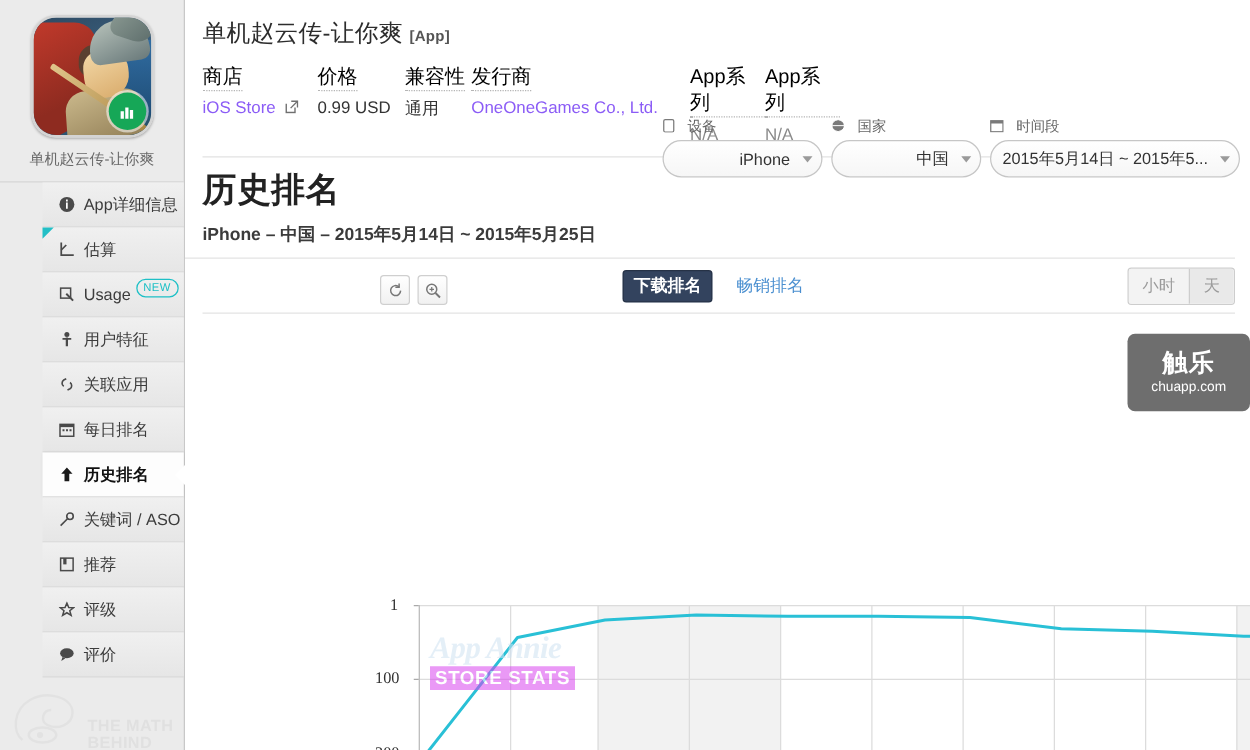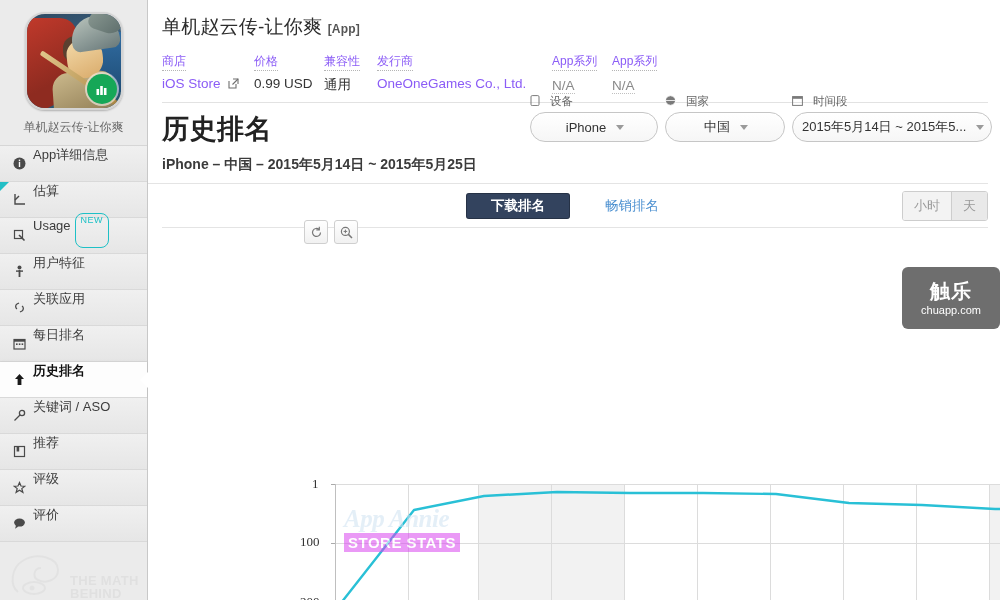--- a/index.html
+++ b/index.html
@@ -97,26 +97,27 @@
   .app-name-side {
     margin-top: 9px;
     font-size: 12px; color: #6a6a6a;
     text-align: center; width: 146px;
     white-space: nowrap; overflow: hidden;
   }
   .nav { margin-top: 9px; border-top: 1px solid #d6d6d6; }
   .nav-item {
     position: relative;
     height: 36px;
-    display: flex; 
+    display: flex; align-items: center;
     padding-left: 11px;
     border-bottom: 1px solid #d9d9d9;
     font-size: 13px; color: #3c3c3c;
     cursor: pointer;
     background: linear-gradient(180deg,#f0f0f0,#e6e6e6);
+    margin-left: 34px;
   }
   .nav-item .nav-ico {
     width: 16px; margin-right: 6px;
     display: inline-flex; align-items: center; justify-content: center;
     color: #555; font-size: 12px; line-height: 1;
   }
   .nav-item.active {
     background: #fdfdfd;
     color: #111; font-weight: 600;
     border-bottom: 1px solid #d9d9d9;
@@ -166,21 +167,21 @@
     letter-spacing: .2px;
   }
   .app-title .suffix { font-size: 12px; font-weight: 700; color: #555; }
 
   .meta-row {
     display: flex; margin-top: 11px; padding-bottom: 8px;
     border-bottom: 1px solid #e2e2e2; margin-right: 12px;
   }
   .meta-col { margin-right: 0; }
   .meta-col .mlabel {
-    font-size: 12px; color: #8b5cf6; margin-bottom: 5px;
+    font-size: 16px; color: #000000; margin-bottom: 5px;
     border-bottom: 1px dotted #b5b5b5; display: inline-block;
   }
   .meta-col .mval { font-size: 13.5px; color: #333; white-space: nowrap; }
   .meta-col .mval.link { color: #8b5cf6; }
   .meta-col .mval.na {
     color: #8a8a8a; border-bottom: 1px dotted #c0c0c0; display: inline-block;
   }
   .ext-ico { display:inline-block; vertical-align: -1px; margin-left: 4px; }
 
   .section-title {
@@ -198,21 +199,21 @@
     position: absolute; right: 8px; top: 94px;
     display: flex; gap: 7px; align-items: flex-end;
   }
   .filter .flabel {
     font-size: 11.5px; color: #666; margin-bottom: 3px;
     display: flex; align-items: center; gap: 10px;
   }
   .select {
     height: 30px; border: 1px solid #c6c6c6; border-radius: 15px;
     background: linear-gradient(180deg,#fff,#f6f6f6);
-    display: flex; align-items: center; justify-content: center;
+    display: flex; align-items: center; justify-content: flex-end;
     padding: 0 7px 0 9px;
     font-size: 13px; color: #333; cursor: pointer;
   }
   .select .caret {
     width: 0; height: 0; margin-left: 10px;
     border-left: 4px solid transparent; border-right: 4px solid transparent;
     border-top: 5px solid #9a9a9a;
   }
   .sel-device { width: 128px; }
   .sel-country { width: 120px; }
@@ -221,21 +222,21 @@
 
   
   .tabbar {
     position: relative;
     height: 44px; margin: 0 12px 0 14px;
     display: flex; align-items: center; justify-content: center;
     border-bottom: 1px solid #e4e4e4;
   }
   .tab {
     font-size: 13.5px; cursor: pointer;
-    padding: 4px 25px; border-radius: 3px; margin: 0 5px;
+    padding: 4px 9px; border-radius: 3px; margin: 0 5px;
   }
   .tab.active {
     background: #33435e; color: #fff; font-weight: 700;
     box-shadow: inset 0 0 0 1px rgba(0,0,0,.25);
   }
   .tab.inactive { color: #4a8fd0; }
   .seg {
     position: absolute; right: 0; top: 7px;
     display: flex; border: 1px solid #cdcdcd; border-radius: 3px; overflow: hidden;
   }

